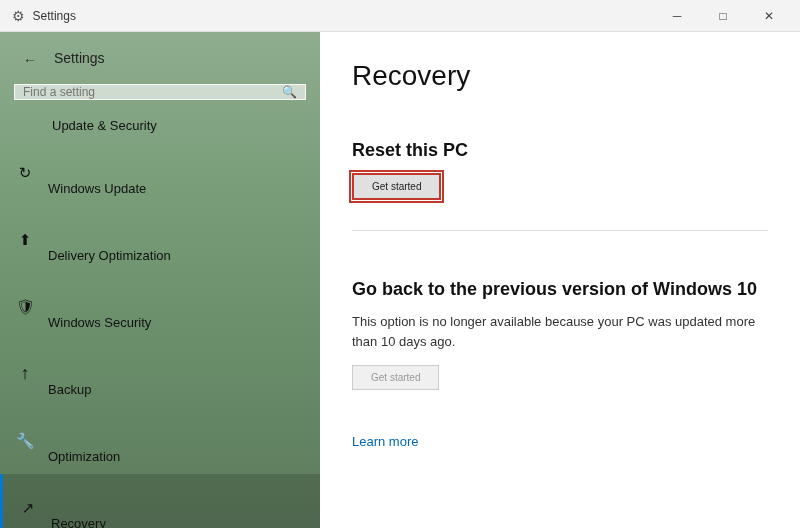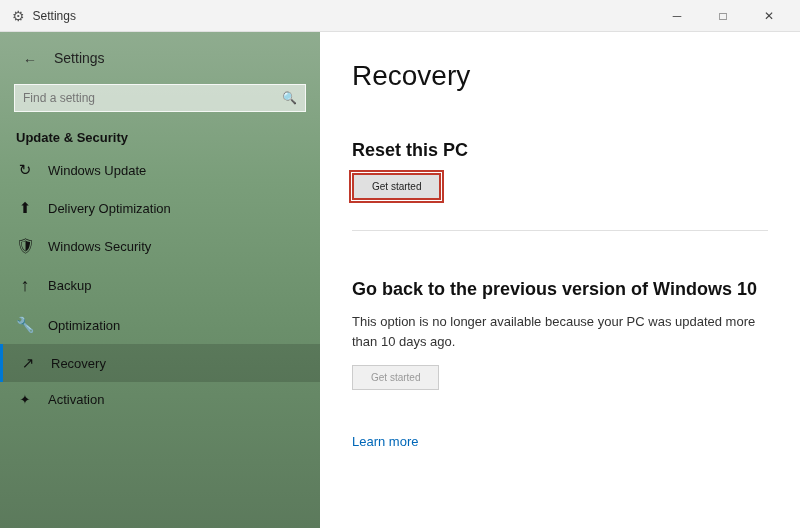--- a/index.html
+++ b/index.html
@@ -112,22 +112,23 @@
       color: #444;
     }
     .search-icon {
       color: #555;
       font-size: 12px;
     }
 
     .sidebar-section-title {
       padding: 8px 16px 6px 16px;
       font-size: 13px;
-      font-weight: 700;
+      font-weight: 400;
       color: #111;
+      margin-left: 36px;
     }
 
     .nav-item {
       display: flex;
       align-items: center;
       padding: 10px 16px;
       gap: 14px;
       cursor: pointer;
       color: #111;
       font-size: 13px;
@@ -138,20 +139,21 @@
       border-left: 3px solid #0078d4;
     }
     .nav-item .nav-icon {
       width: 18px;
       text-align: center;
       font-size: 15px;
       flex-shrink: 0;
     }
     .nav-item .nav-label {
       font-size: 13px;
+      margin-top: 32px;
     }
 
     
     .content {
       flex: 1;
       background: #fff;
       padding: 28px 32px;
       overflow-y: auto;
     }
 

